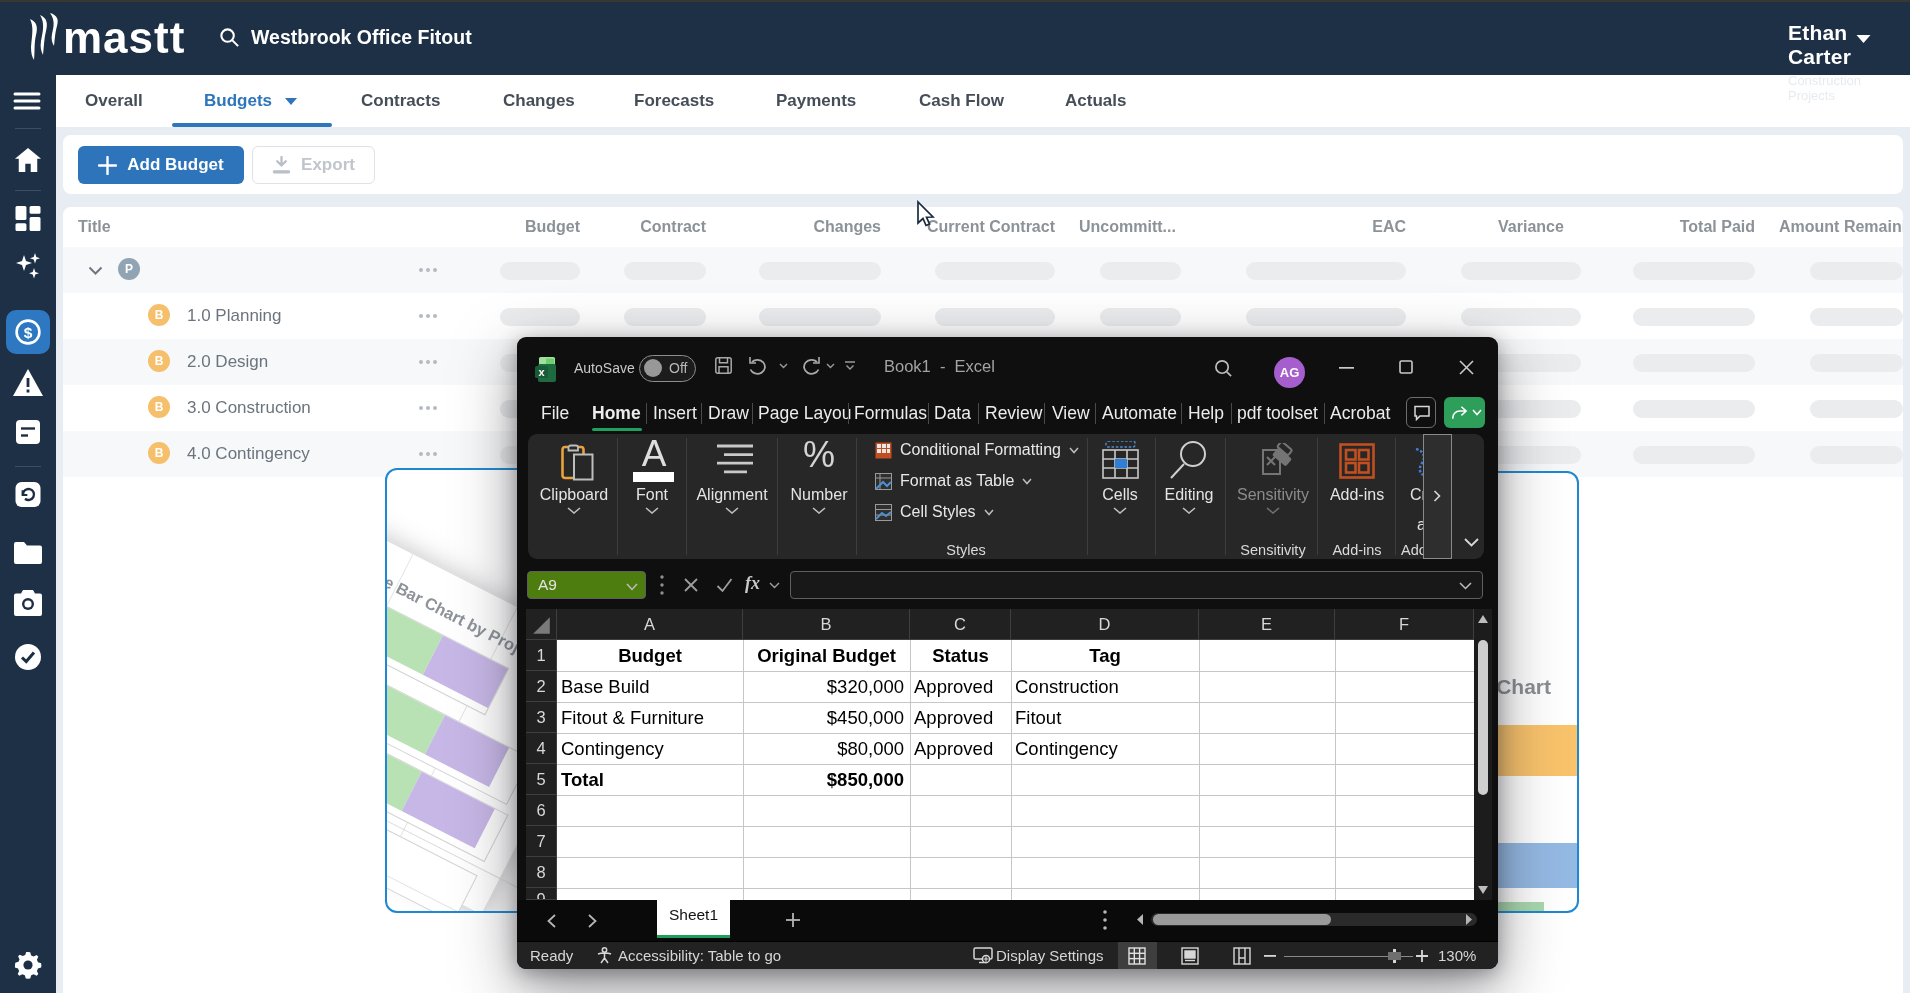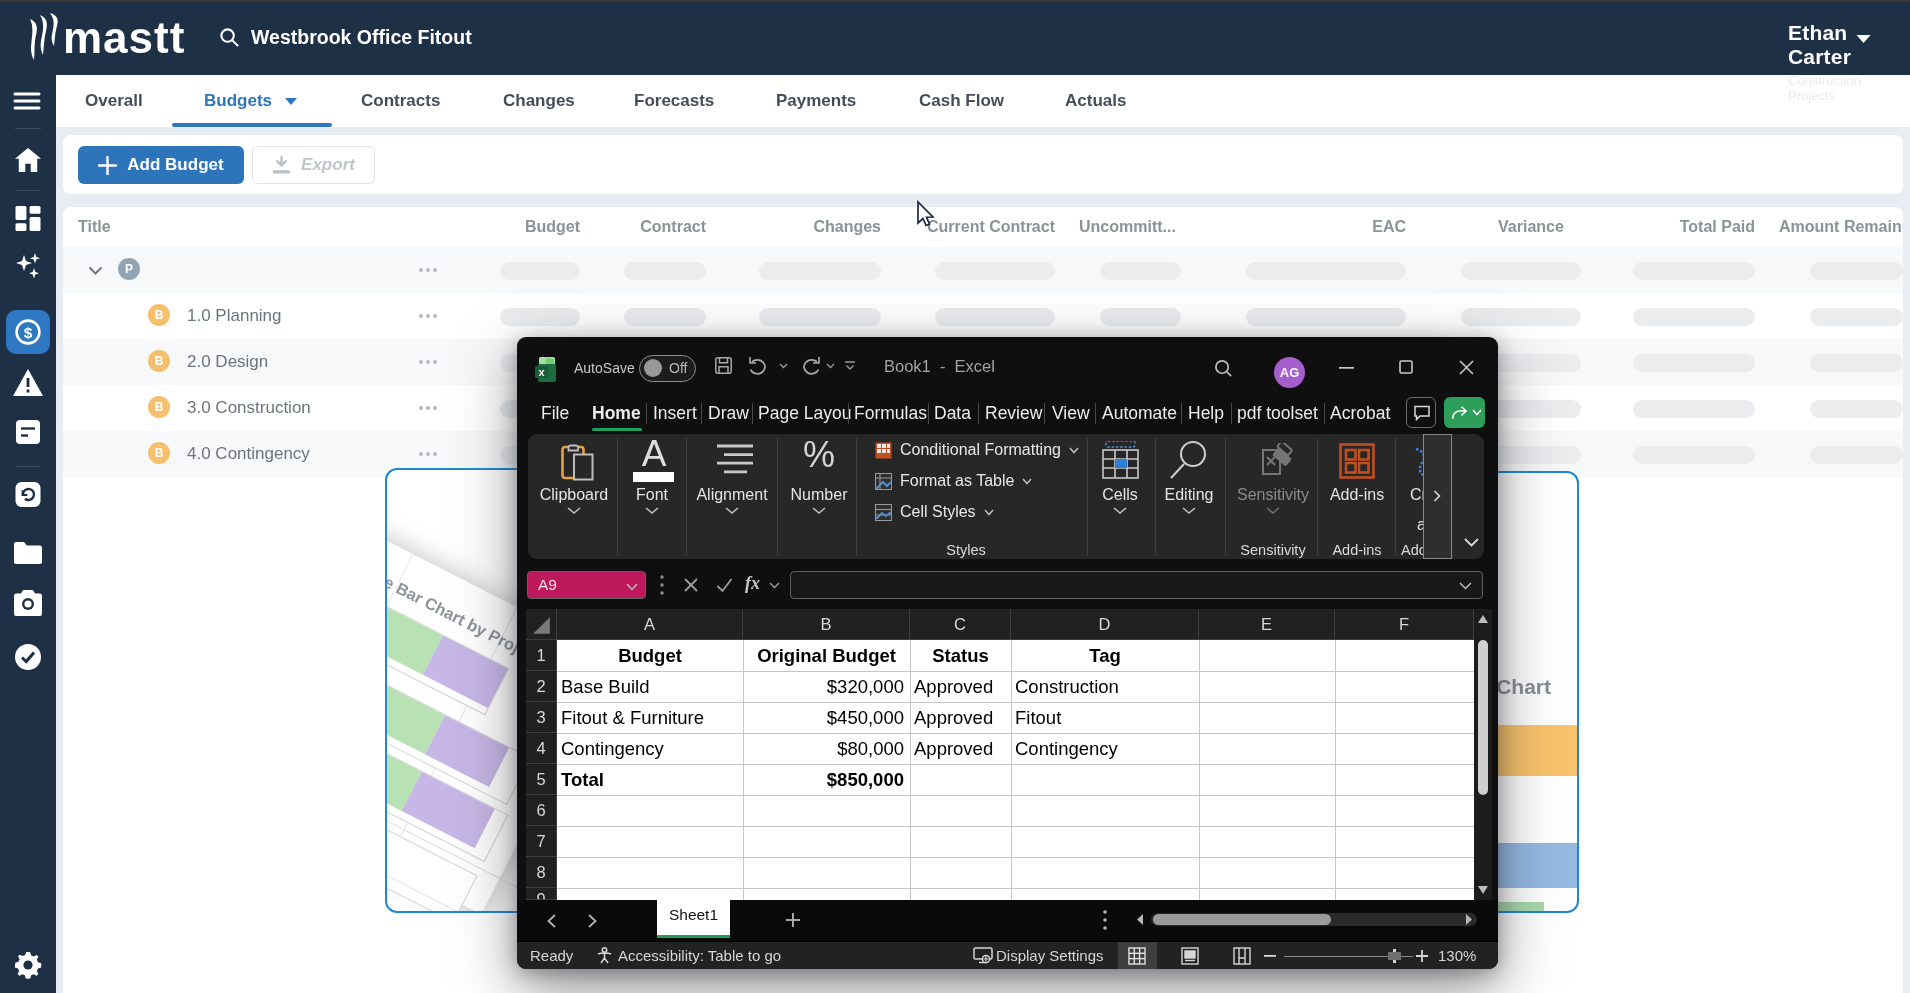--- a/index.html
+++ b/index.html
@@ -23,21 +23,21 @@
   .sic { position:absolute; left:0; width:56px; display:flex; justify-content:center; }
 
   
   #tabs { position:absolute; left:56px; top:75px; width:1854px; height:52px; background:#fff; z-index:5; }
   .tab { position:absolute; top:0; height:52px; display:flex; align-items:center; font-size:17px; font-weight:700; color:#454e58; }
   #tabline { position:absolute; left:116px; top:48px; width:160px; height:4px; background:#2e75bc; border-radius:2px; }
 
   
   #toolcard { position:absolute; left:63px; top:135px; width:1840px; height:59px; background:#fff; border-radius:8px; z-index:5; }
   #addbtn { position:absolute; left:15px; top:11px; width:166px; height:38px; background:#2e74bb; border-radius:6px; color:#fff; font-size:17px; font-weight:700; display:flex; align-items:center; justify-content:center; gap:10px; }
-  #expbtn { position:absolute; left:189px; top:11px; width:123px; height:38px; background:#fff; border:1px solid #dfe2e6; border-radius:6px; color:#bfc5cb; font-size:17px; font-weight:700; display:flex; align-items:center; justify-content:center; gap:10px;font-style:italic; }
+  #expbtn { position:absolute; left:189px; top:11px; width:123px; height:38px; background:#fff; border:1px solid #dfe2e6; border-radius:6px; color:#bfc5cb; font-size:17px; font-weight:700; display:flex; align-items:center; justify-content:center; gap:10px; }
   #seg { position:absolute; left:1512px; top:12px; width:320px; height:37px; border:1px solid #e4e7ea; border-radius:8px; display:flex; color:#c9ced3; font-size:17px; font-weight:700; }
   .segb { display:flex; align-items:center; justify-content:center; gap:9px; }
   .segb + .segb { border-left:1px solid #e4e7ea; }
 
   
   #tablecard { position:absolute; left:63px; top:207px; width:1840px; height:786px; background:#fff; border-radius:8px 8px 0 0; z-index:4; overflow:hidden; }
   .hdr { position:absolute; top:0; height:40px; line-height:40px; color:#8b9298; font-size:16px; font-weight:700; }
   .row { position:absolute; left:0; width:1840px; height:46px; }
   .rowg { background:#f7f8f9; }
   .pill { position:absolute; top:15px; height:18px; background:#eaecee; border-radius:9px; }
@@ -574,21 +574,21 @@
     <div class="abs" style="left:873px;top:108px;font-size:14.5px;color:#dadada">Ado</div>
     <div class="abs" style="left:895px;top:0;width:29px;height:125px;background:#2e2e2e;border:1px solid #8a8a8a"></div>
     <svg class="abs" style="left:905px;top:56px" width="8" height="12" viewBox="0 0 8 12">
         <path d="M1.5 1 L6.5 6 L1.5 11" fill="none" stroke="#d9d9d9" stroke-width="1.6"></path>
       </svg>
     <svg class="abs" style="left:936px;top:104px" width="15" height="9" viewBox="0 0 15 9">
         <path d="M1 1 L7.5 7.5 L14 1" fill="none" stroke="#d9d9d9" stroke-width="1.8"></path>
       </svg>
   </div>
 
-  <div class="abs" style="left:10px;top:234px;width:119px;height:28px;border:1px solid #5f5f5f;border-radius:4px;background:#be185d">
+  <div class="abs" style="left:10px;top:234px;width:119px;height:28px;border:1px solid #5f5f5f;border-radius:4px;background:#4d7c0f">
     <div class="abs" style="left:10px;top:4px;font-size:15.5px;color:#e4e4e4">A9</div>
     <svg class="abs" style="left:98px;top:11px" width="12" height="8" viewBox="0 0 12 8">
         <path d="M1 1 L6 6.5 L11 1" fill="none" stroke="#bdbdbd" stroke-width="1.5"></path>
       </svg>
   </div>
   <svg class="abs" style="left:143px;top:236px" width="4" height="24" viewBox="0 0 4 24" fill="#8f8f8f">
       <circle cx="2" cy="4" r="1.7"></circle>
       <circle cx="2" cy="12" r="1.7"></circle>
       <circle cx="2" cy="20" r="1.7"></circle>
     </svg>

